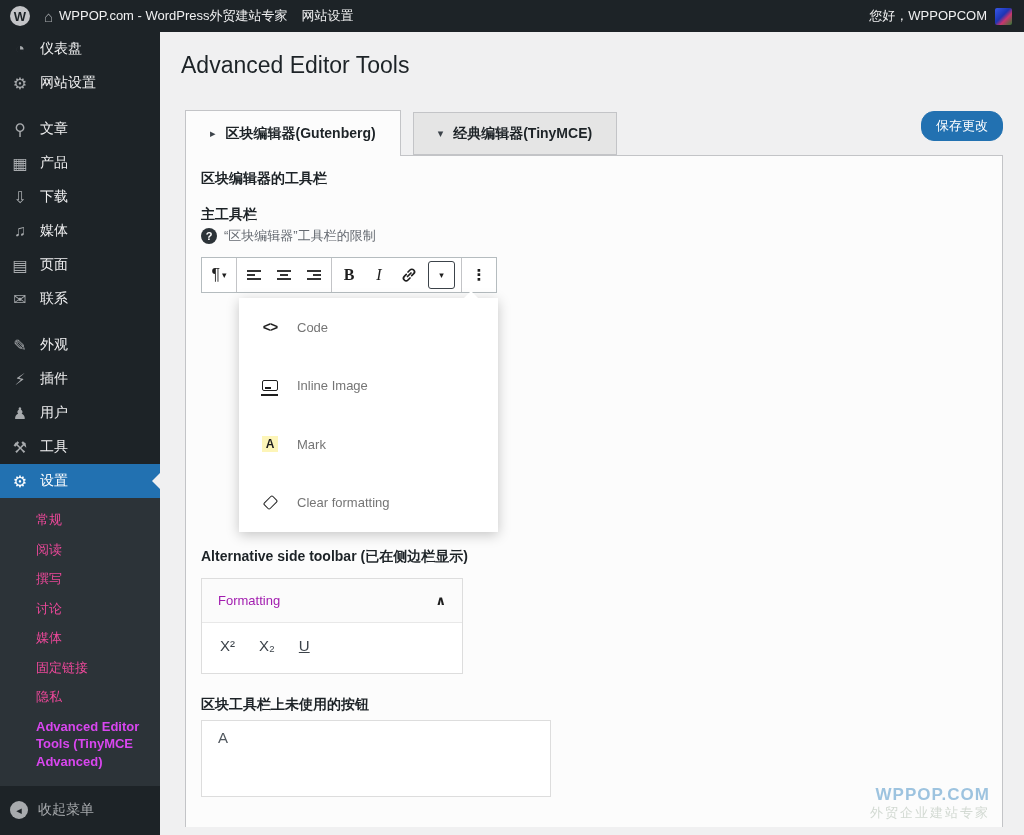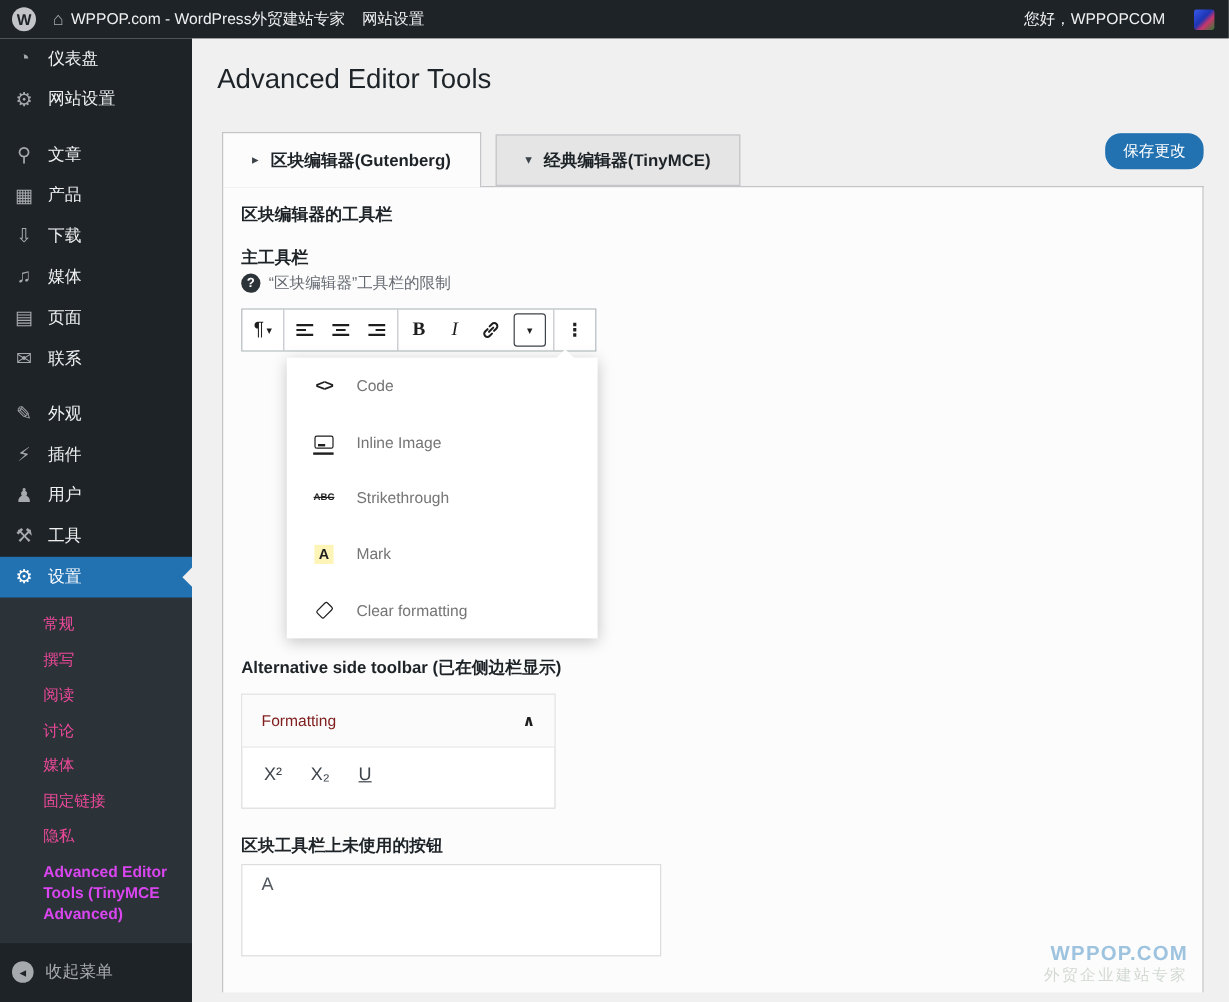--- a/index.html
+++ b/index.html
@@ -9,21 +9,21 @@
   
   .adminbar { position:absolute; left:0; top:0; width:1024px; height:32px;
     background:#1d2327; color:#f0f0f1; display:flex; align-items:center;
     font-size:13px; z-index:50; }
   .ab-left { display:flex; align-items:center; gap:14px; padding-left:10px; }
   .wp-logo { width:20px; height:20px; border-radius:50%; background:#c3c4c7;
     color:#1d2327; font-weight:bold; font-size:13px; display:flex;
     align-items:center; justify-content:center; }
   .ab-item { display:flex; align-items:center; gap:6px; cursor:pointer; }
   .ab-icon { font-size:15px; color:#a7aaad; }
-  .ab-right { margin-left:auto; display:flex; align-items:center; gap:24px;
+  .ab-right { margin-left:auto; display:flex; align-items:center; gap:8px;
     padding-right:12px; }
   .avatar { width:17px; height:17px; border-radius:2px;
     background:linear-gradient(135deg,#3858e9 0%,#1d35b4 45%,#c9356e 65%,#2e7d32 100%); }
 
   
   .sidebar { position:absolute; left:0; top:32px; width:160px; height:803px;
     background:#1d2327; color:#f0f0f1; font-size:14px; }
   .menu-item { display:flex; align-items:center; gap:10px; padding:8px 10px;
     height:34px; cursor:pointer; }
   .menu-item .mi-icon { width:20px; text-align:center; color:#a7aaad; font-size:16px; }
@@ -117,21 +117,21 @@
     padding:1px 4px; }
   .icon-eraser { width:13px; height:9px; border:1.6px solid #1e1e1e;
     border-radius:2px; transform:rotate(-45deg); }
 
   
   .fmt-box { position:absolute; left:15px; top:422px; width:262px; height:96px;
     background:#fff; border:1px solid #ddd; }
   .fmt-head { height:44px; display:flex; align-items:center;
     justify-content:space-between; padding:0 16px; border-bottom:1px solid #e8e8e8;
     background:#fbfbfb; cursor:pointer; }
-  .fmt-title { font-size:13px; font-weight:500; color:#7f1d1d; }
+  .fmt-title { font-size:13px; font-weight:500; color:#a21caf; }
   .fmt-chevron { font-size:13px; font-weight:bold; color:#1e1e1e; }
   .fmt-body { display:flex; align-items:center; gap:24px; padding:14px 18px;
     font-size:15px; color:#3c434a; }
   .fmt-btn { cursor:pointer; }
   .fmt-underline { text-decoration:underline; }
 
   
   .unused-box { position:absolute; left:15px; top:564px; width:350px; height:77px;
     background:#fff; border:1px solid #ddd; padding:8px 16px; font-size:15px;
     color:#50575e; }
@@ -214,22 +214,22 @@
   <div class="menu-item">
     <span class="mi-icon">⚒</span>
     <span>工具</span>
   </div>
   <div class="menu-item active">
     <span class="mi-icon">⚙</span>
     <span>设置</span>
   </div>
   <div class="submenu">
     <div class="submenu-item">常规</div>
+    <div class="submenu-item">阅读</div>
     <div class="submenu-item">撰写</div>
-    <div class="submenu-item">阅读</div>
     <div class="submenu-item">讨论</div>
     <div class="submenu-item">媒体</div>
     <div class="submenu-item">固定链接</div>
     <div class="submenu-item">隐私</div>
     <div class="submenu-item current">Advanced Editor Tools (TinyMCE Advanced)</div>
   </div>
   <div class="collapse">
     <span class="collapse-circle">◂</span>
     <span>收起菜单</span>
   </div>
@@ -322,24 +322,20 @@
         <span class="dd-icon icon-code">&lt;&gt;</span>
         <span>Code</span>
       </div>
       <div class="dd-item">
         <span class="dd-icon">
             <span class="icon-imgbox"></span>
           </span>
         <span>Inline Image</span>
       </div>
       <div class="dd-item">
-        <span class="dd-icon icon-strike">ABC</span>
-        <span>Strikethrough</span>
-      </div>
-      <div class="dd-item">
         <span class="dd-icon">
             <span class="icon-mark">A</span>
           </span>
         <span>Mark</span>
       </div>
       <div class="dd-item">
         <span class="dd-icon">
             <span class="icon-eraser"></span>
           </span>
         <span>Clear formatting</span>

